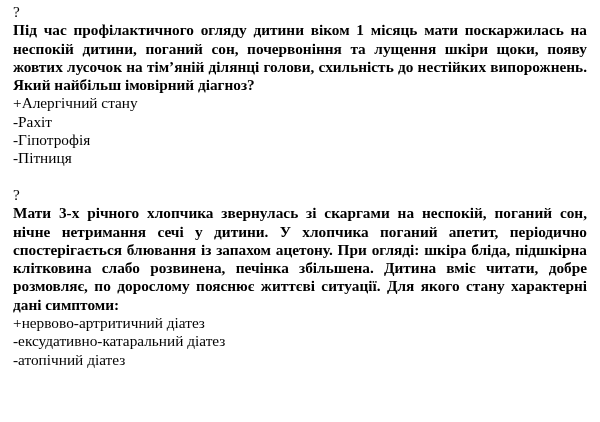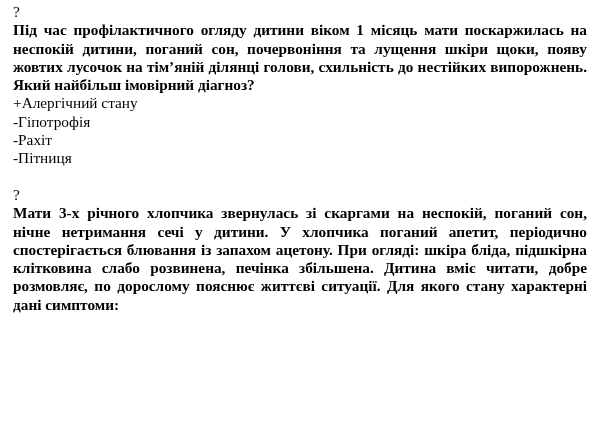--- a/index.html
+++ b/index.html
@@ -25,25 +25,28 @@
 </style>
 </head>
 <body>
 
 <div class="doc">
 
   <div class="question">
     <div class="line">?</div>
     <div class="para">Під час профілактичного огляду дитини віком 1 місяць мати поскаржилась на неспокій дитини, поганий сон, почервоніння та лущення шкіри щоки, появу жовтих лусочок на тім’яній  ділянці голови, схильність до нестійких випорожнень. Який найбільш імовірний діагноз?</div>
     <div class="line">+Алергічний стану</div>
+    <div class="line">-Рахіт</div>
     <div class="line">-Гіпотрофія</div>
-    <div class="line">-Рахіт</div>
     <div class="line">-Пітниця</div>
   </div>
 
   <div class="blank"></div>
 
   <div class="question">
     <div class="line">?</div>
     <div class="para">Мати 3-х річного хлопчика звернулась зі скаргами на неспокій, поганий сон, нічне нетримання сечі у дитини. У хлопчика поганий апетит, періодично спостерігається блювання із запахом ацетону. При огляді: шкіра бліда, підшкірна клітковина слабо розвинена, печінка збільшена. Дитина вміє читати, добре розмовляє, по дорослому пояснює життєві ситуації. Для якого стану характерні дані симптоми:</div>
+    <div class="line">+нервово-артритичний діатез</div>
+    <div class="line">-ексудативно-катаральний діатез</div>
+    <div class="line">-атопічний діатез</div>
   </div>
 
 </div>
 
 </body></html>

